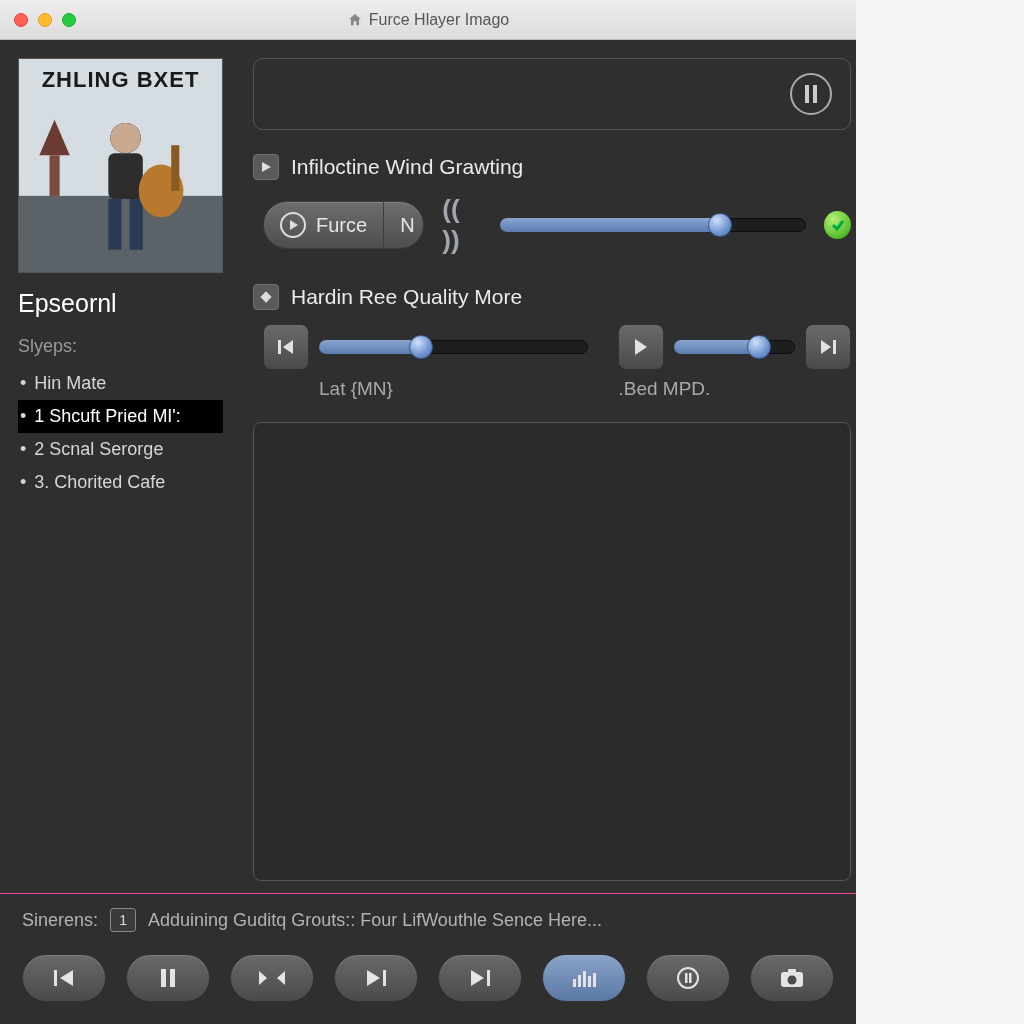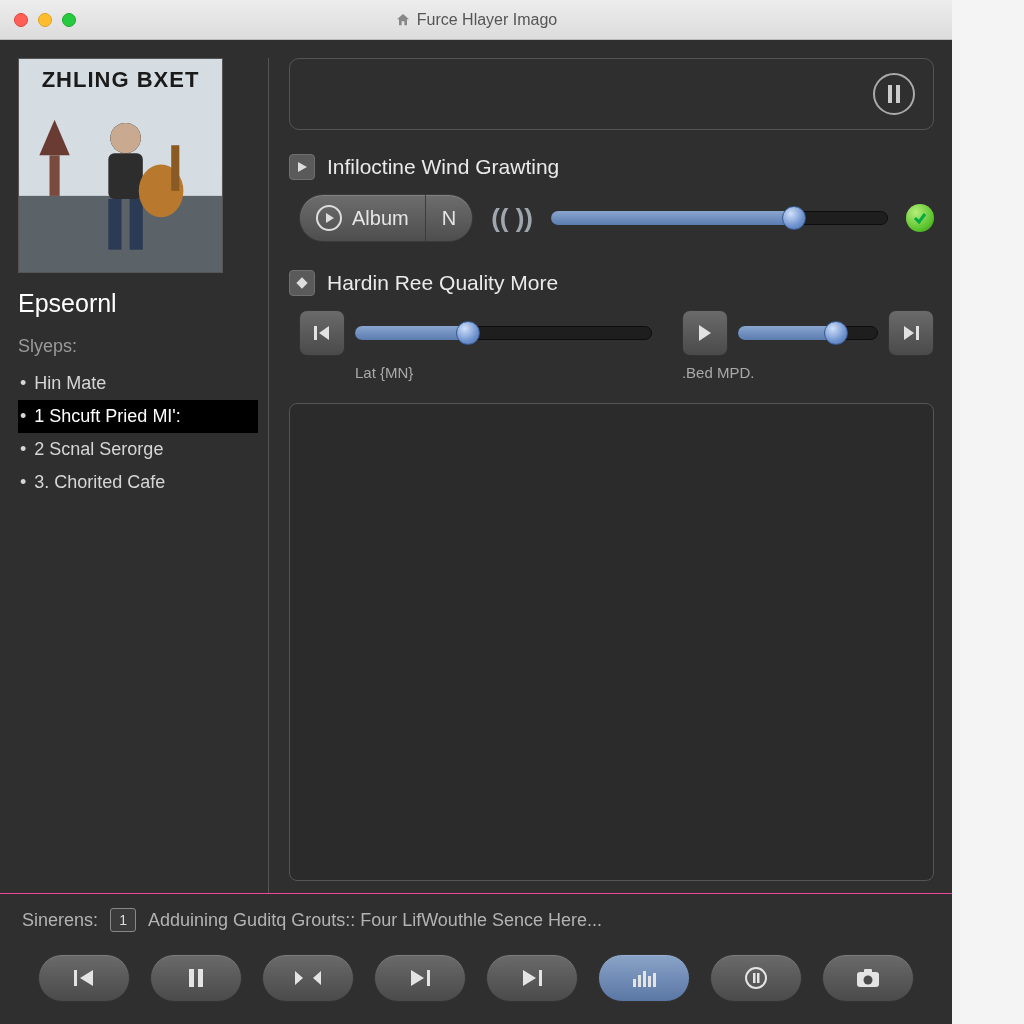--- a/index.html
+++ b/index.html
@@ -3,21 +3,21 @@
 <meta charset="utf-8">
 <style>
 * { margin: 0; padding: 0; box-sizing: border-box; }
 body {
   font-family: -apple-system, "Helvetica Neue", Arial, sans-serif;
   background: #f4f4f4;
   width: 1024px; height: 1024px;
   overflow: hidden;
 }
 .window {
-  width: 952px; height: 1024px;
+  width: 856px; height: 1024px;
   background: #e8e8e8;
   border-radius: 8px 8px 0 0;
   display: flex; flex-direction: column;
 }
 .titlebar {
   height: 40px;
   background: linear-gradient(#ededed,#dcdcdc);
   border-bottom: 1px solid #bbb;
   display: flex; align-items: center;
   padding: 0 14px;
@@ -176,21 +176,21 @@
 }
 .track-group { display: flex; flex-direction: column; gap: 8px; flex: 1; }
 .track-row { display: flex; align-items: center; gap: 10px; }
 .sq-btn {
   width: 46px; height: 46px; border-radius: 8px;
   background: linear-gradient(#6a6a6a,#4a4a4a);
   border: 1px solid #333;
   display: flex; align-items: center; justify-content: center;
   color: #e2e2e2; cursor: pointer;
 }
-.track-label { color: #a9a9a9; font-size: 15px; padding-left: 56px; }
+.track-label { color: #a9a9a9; font-size: 19px; padding-left: 56px; }
 .track-label.right { padding-left: 0; }
 .viewer {
   flex: 1;
   border: 1px solid #555; border-radius: 8px;
   background: #2b2b2b;
   margin-bottom: 12px;
 }
 .statusbar {
   border-top: 1px solid #ec4899;
   padding: 14px 22px 10px;
@@ -299,21 +299,21 @@
       </div>
 
       <div class="control-row">
         <div class="pill">
           <div class="seg">
             <span class="circ">
                 <svg width="10" height="10" viewBox="0 0 10 10">
                   <polygon points="2,0 10,5 2,10" fill="#ddd"></polygon>
                 </svg>
               </span>
-            <span>Album</span>
+            <span>Furce</span>
           </div>
           <div class="seg">N</div>
         </div>
         <div class="speaker-icon">(( ))</div>
         <div class="slider" style="width:320px">
           <div class="slider-track"></div>
           <div class="slider-fill" style="width:72%"></div>
           <div class="slider-thumb" style="left:72%"></div>
         </div>
         <div class="check-badge">

